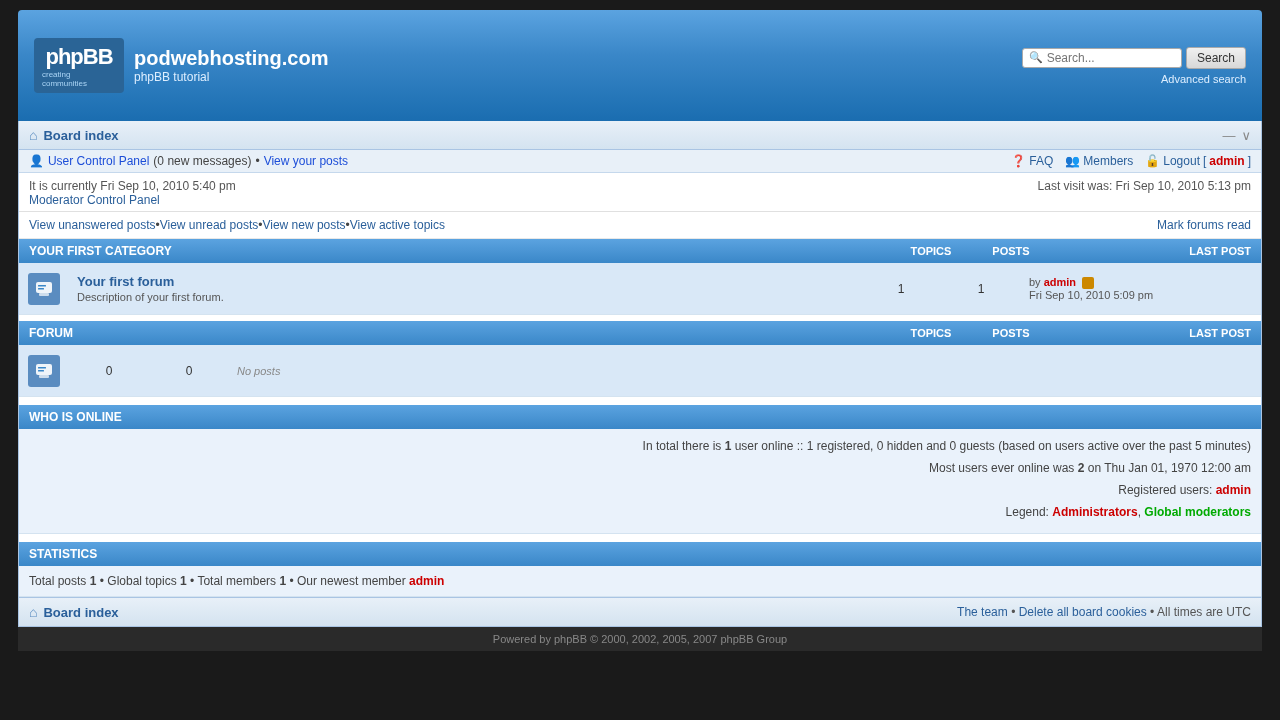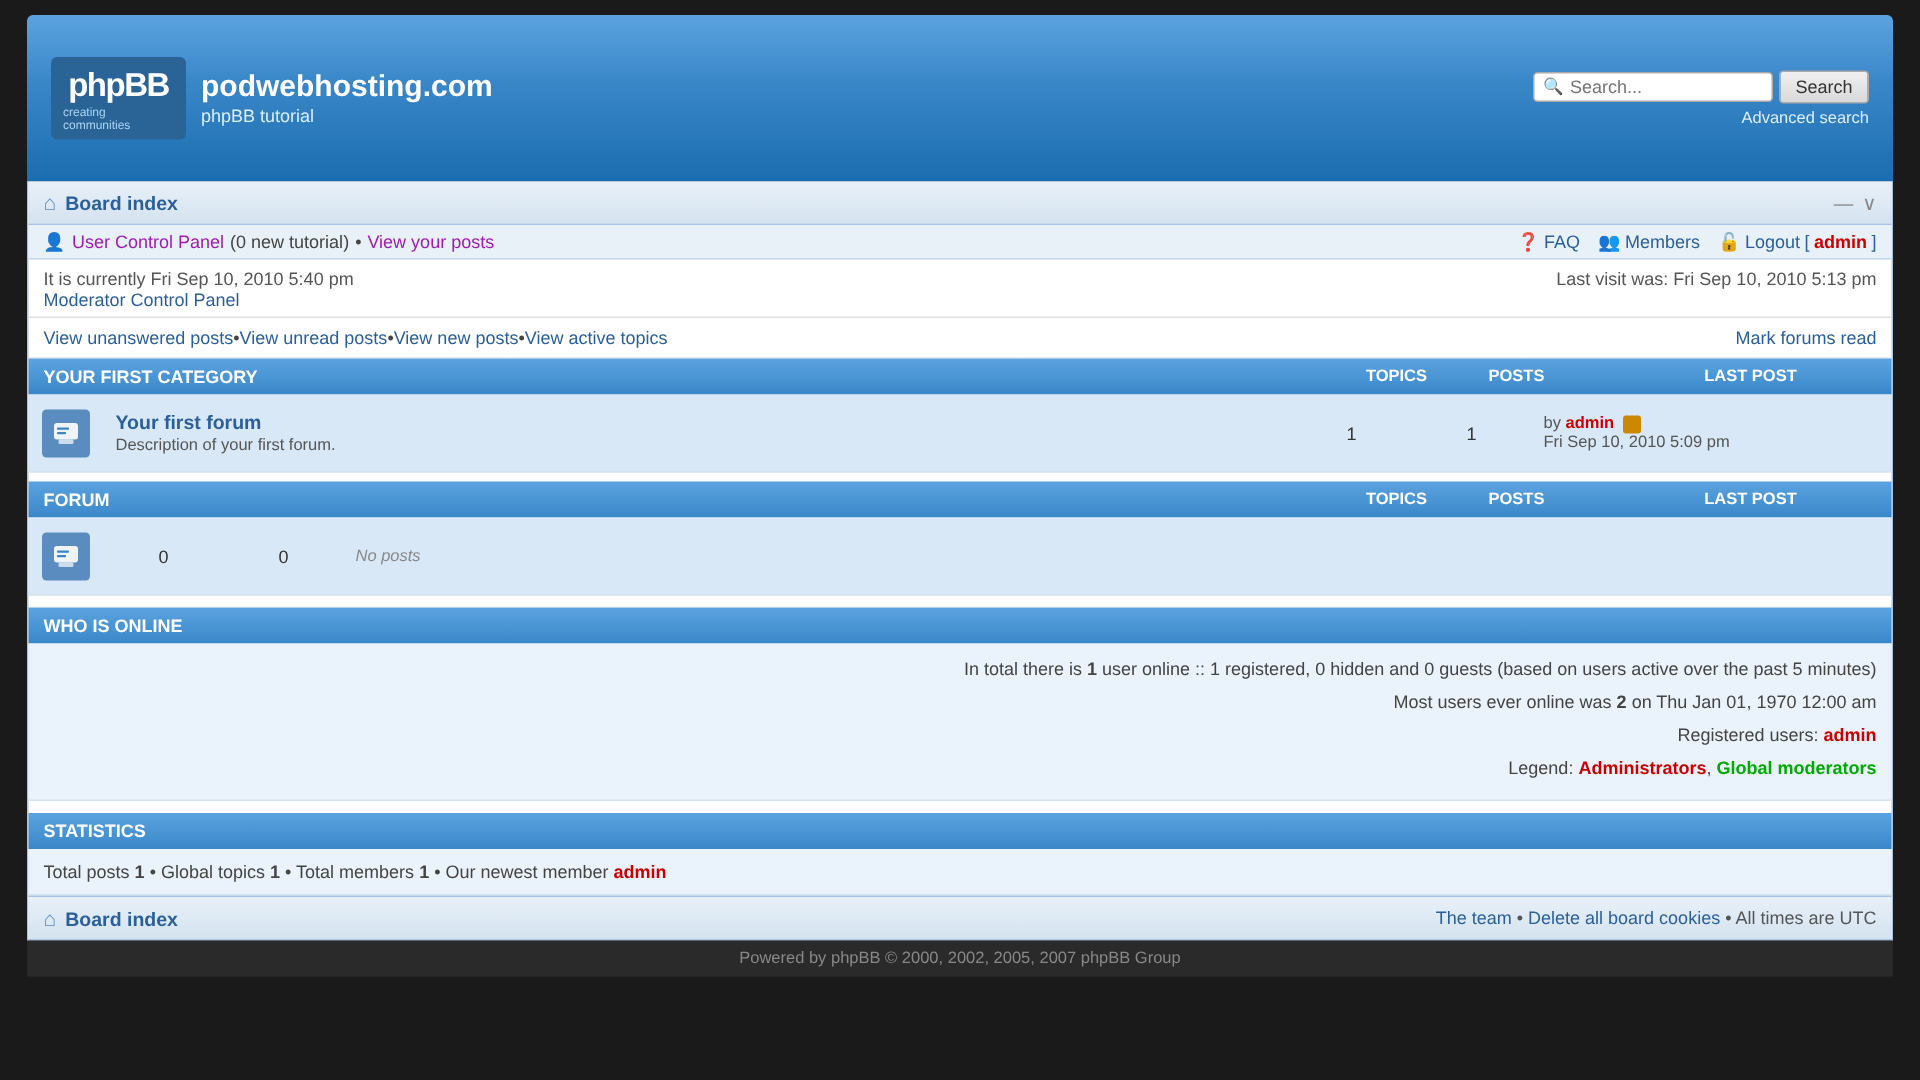--- a/index.html
+++ b/index.html
@@ -159,21 +159,21 @@
       justify-content: space-between;
     }
     .user-nav-left {
       display: flex;
       align-items: center;
       gap: 4px;
       font-size: 12px;
       color: #444;
     }
     .user-nav-left a {
-      color: #a21caf;
+      color: #1d4ed8;
       text-decoration: none;
     }
     .user-nav-right {
       display: flex;
       align-items: center;
       gap: 12px;
       font-size: 12px;
     }
     .user-nav-right a {
       color: #2a5f9a;
@@ -241,21 +241,21 @@
     }
     .col-header {
       width: 80px;
       text-align: center;
       font-size: 11px;
       font-weight: bold;
       color: #fff;
     }
     .col-header-last {
       width: 200px;
-      text-align: center;
+      text-align: right;
       padding-left: 32px;
     }
 
     
     .forum-row {
       display: flex;
       align-items: center;
       border-bottom: 1px solid #d4e3f0;
       background: #d9e8f7;
       min-height: 52px;
@@ -450,21 +450,21 @@
         <button class="breadcrumb-icon-btn">—</button>
         <button class="breadcrumb-icon-btn">∨</button>
       </div>
     </div>
 
     <div class="user-nav-bar">
       <div class="user-nav-left">
         <span>👤</span>
         <a>User Control Panel</a>
         <span>
-          (<span>0</span> <span>new tutorial</span>)
+          (<span>0</span> <span>new messages</span>)
         </span>
         <span> • </span>
         <a>View your posts</a>
       </div>
       <div class="user-nav-right">
         <a>
           <span>❓</span>
           <span>FAQ</span>
         </a>
         <a>

